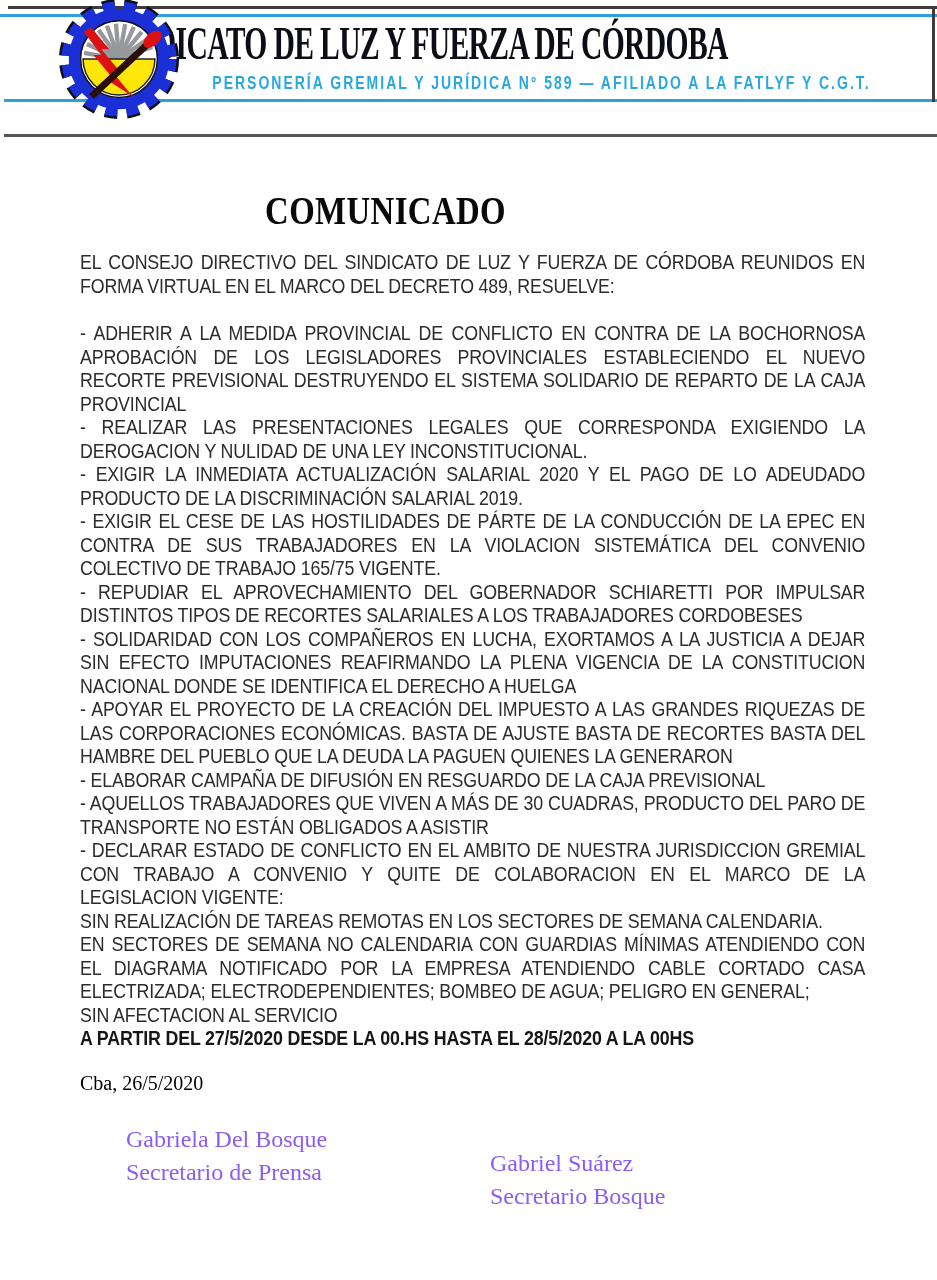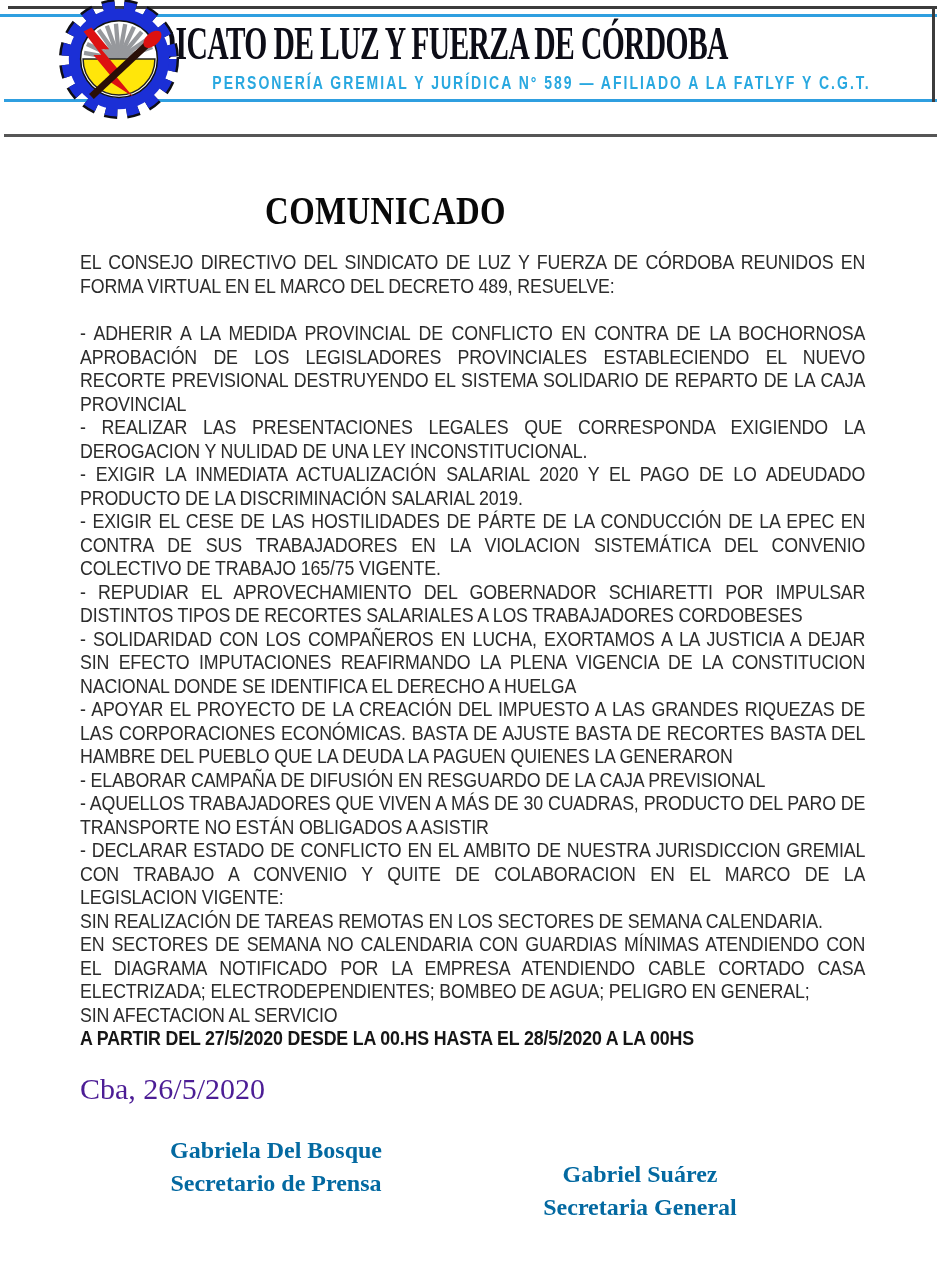--- a/index.html
+++ b/index.html
@@ -63,26 +63,26 @@
     margin:16px 0 0 80px;width:926px;
     transform:scaleX(0.848);transform-origin:0 0;
     font-size:21px;line-height:23.5px;letter-spacing:-0.2px;
     text-align:justify;color:#2c2c2c;
   }
   .doc-body p{margin:0;}
   .doc-body p.intro{margin-bottom:24px;}
   .doc-body p.effective{font-weight:bold;color:#161616;}
   .dateline{
     margin:22px 0 0 80px;
-    font-family:"Liberation Serif",serif;font-size:30px;color:#4c1d95;
+    font-family:"Liberation Serif",serif;font-size:20px;color:#000000;
   }
   .signatures{display:flex;margin-top:28px;}
-  .sig-col{width:300px;text-align:center;
-    font-family:"Liberation Serif",serif;font-weight:bold;
-    font-size:24px;line-height:33px;color:#0369a1;}
+  .sig-col{width:300px;text-align:left;
+    font-family:"Liberation Serif",serif;font-weight:normal;
+    font-size:24px;line-height:33px;color:#8b5cf6;}
   .sig-col.left{margin-left:126px;}
   .sig-col.right{margin-left:64px;margin-top:24px;}
 </style>
 </head>
 <body>
 
 <div class="page">
 
   <div class="header">
     <div class="rule rule-top-dark"></div>
@@ -153,17 +153,17 @@
 
   <div class="dateline">Cba, 26/5/2020</div>
 
   <div class="signatures">
     <div class="sig-col left">
       <div>Gabriela Del Bosque</div>
       <div>Secretario de Prensa</div>
     </div>
     <div class="sig-col right">
       <div>Gabriel Suárez</div>
-      <div>Secretaria General</div>
+      <div>Secretario Bosque</div>
     </div>
   </div>
 
 </div>
 
 </body></html>

